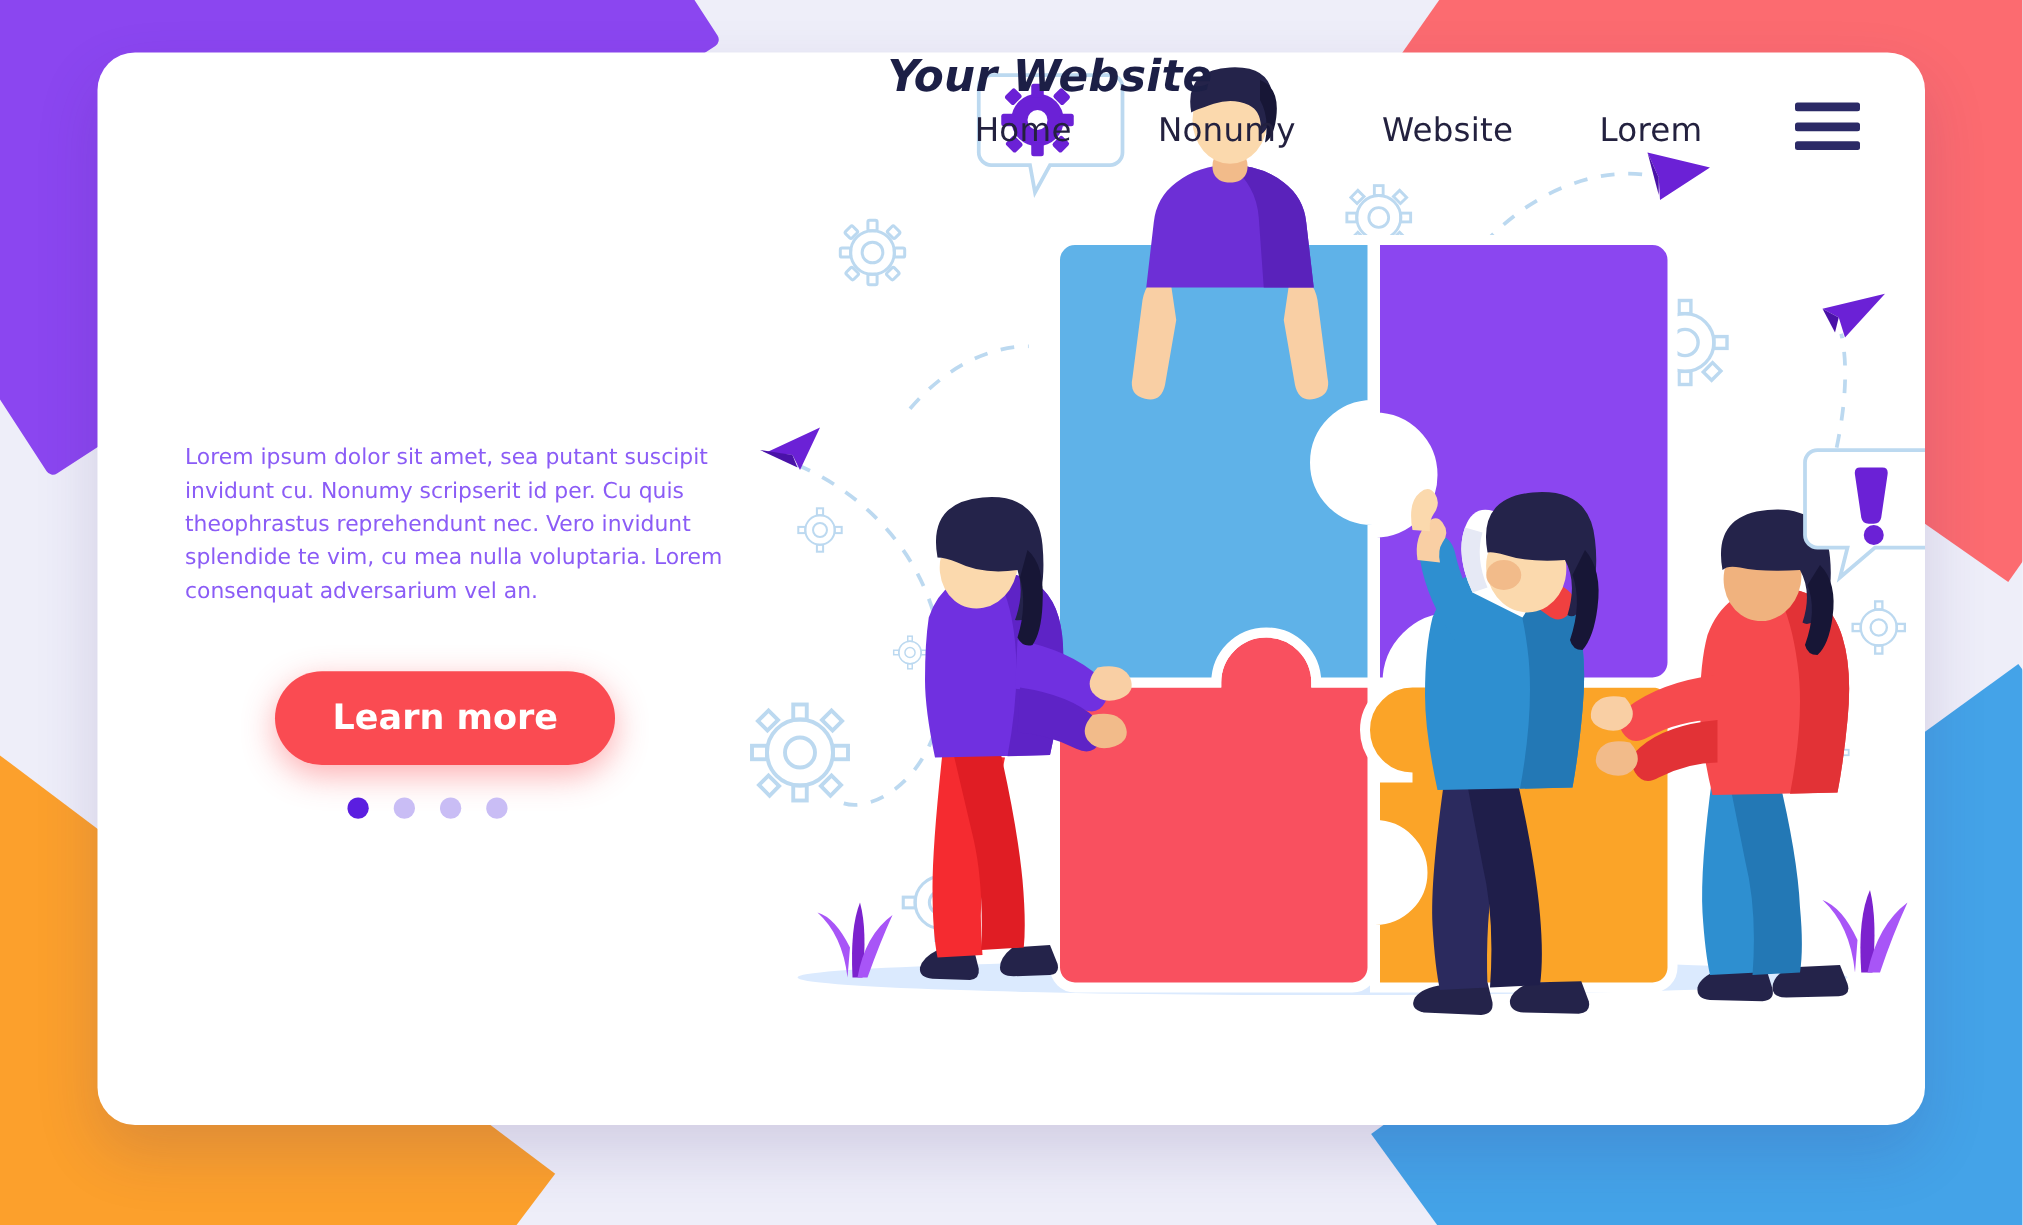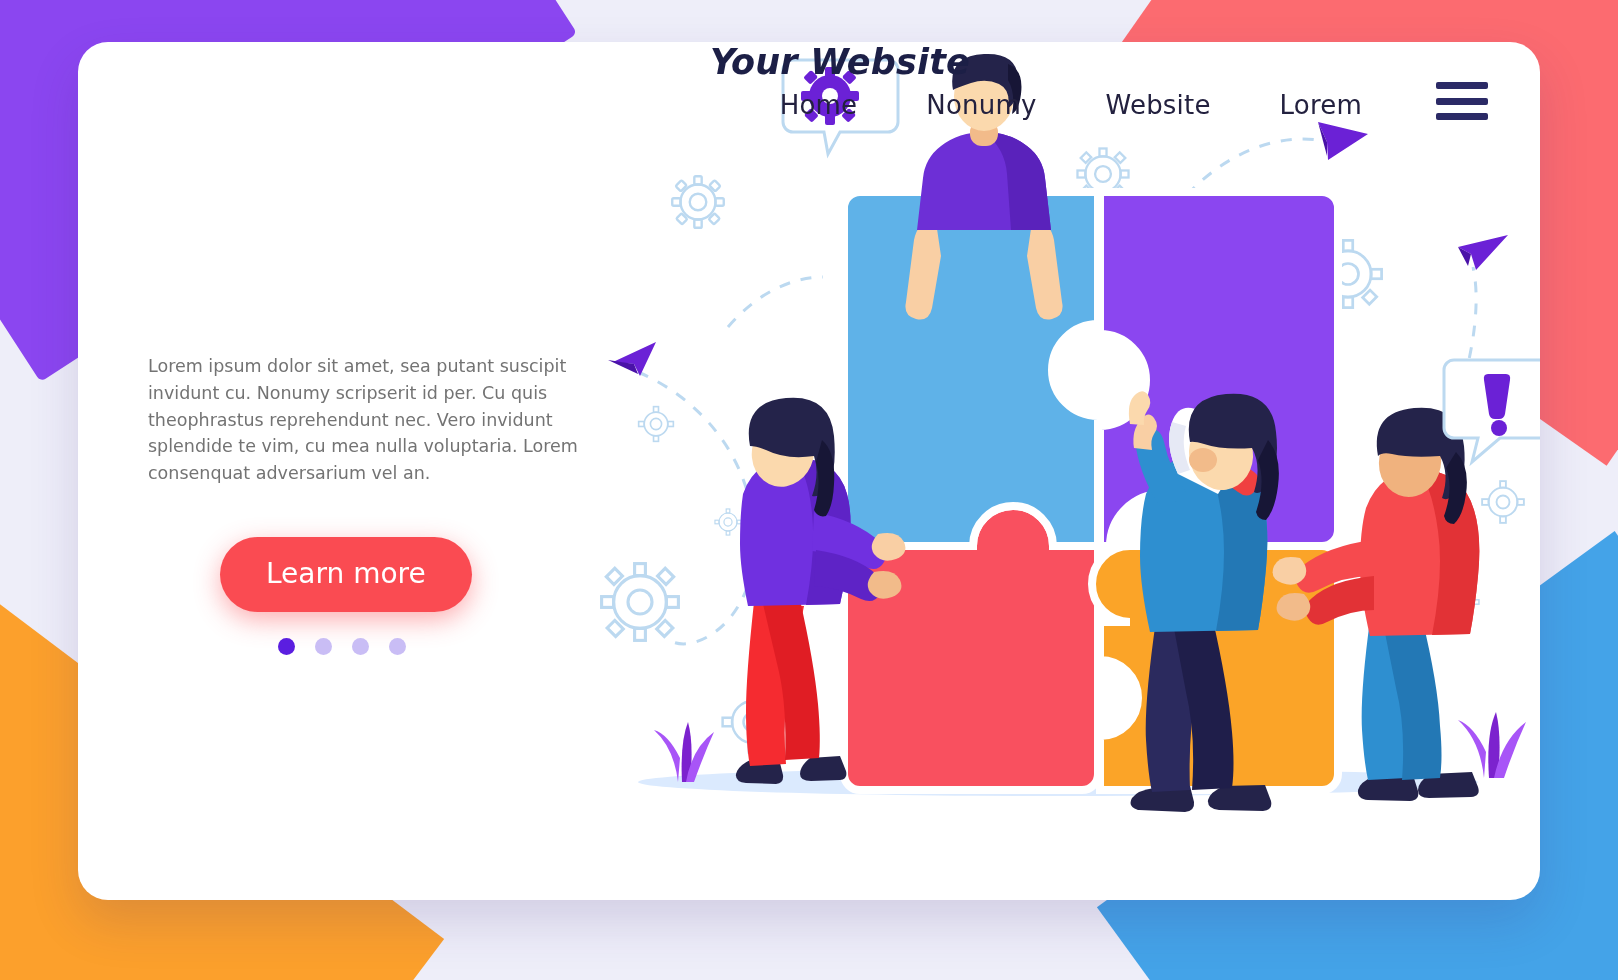--- a/index.html
+++ b/index.html
@@ -76,28 +76,28 @@
   #hamburger span{ display:block; height:7px; background:#2b2a66; border-radius:2px; }
 
   
   #copy{ position:absolute; left:70px; top:285px; width:520px; z-index:30; }
   #headline{
     font-size:59px; font-weight:700; color:#3b3081;
     letter-spacing:-.5px; line-height:1.05;
   }
   #paragraph{
     margin-top:26px;
-    font-size:17.5px; line-height:1.53; color:#737373;
+    font-size:17.5px; line-height:1.53; color:#8b5cf6;
     width:460px;
   }
   #cta{
     margin-top:50px; margin-left:72px;
     display:inline-block; border:none;
     background:#fa4b52; color:#fff;
-    font-size:28px; font-weight:400;
+    font-size:28px; font-weight:700;
     padding:20px 46px 22px; border-radius:40px;
     cursor:pointer;
     box-shadow:0 8px 26px rgba(250,75,82,.45);
     font-family:"DejaVu Sans", sans-serif;
   }
   #dots{ margin-top:26px; margin-left:130px; display:flex; gap:20px; align-items:center; }
   .dot{ width:17px; height:17px; border-radius:50%; background:#c9bdf5; cursor:pointer; }
   .dot.active{ background:#5b1ee0; }
 
   

